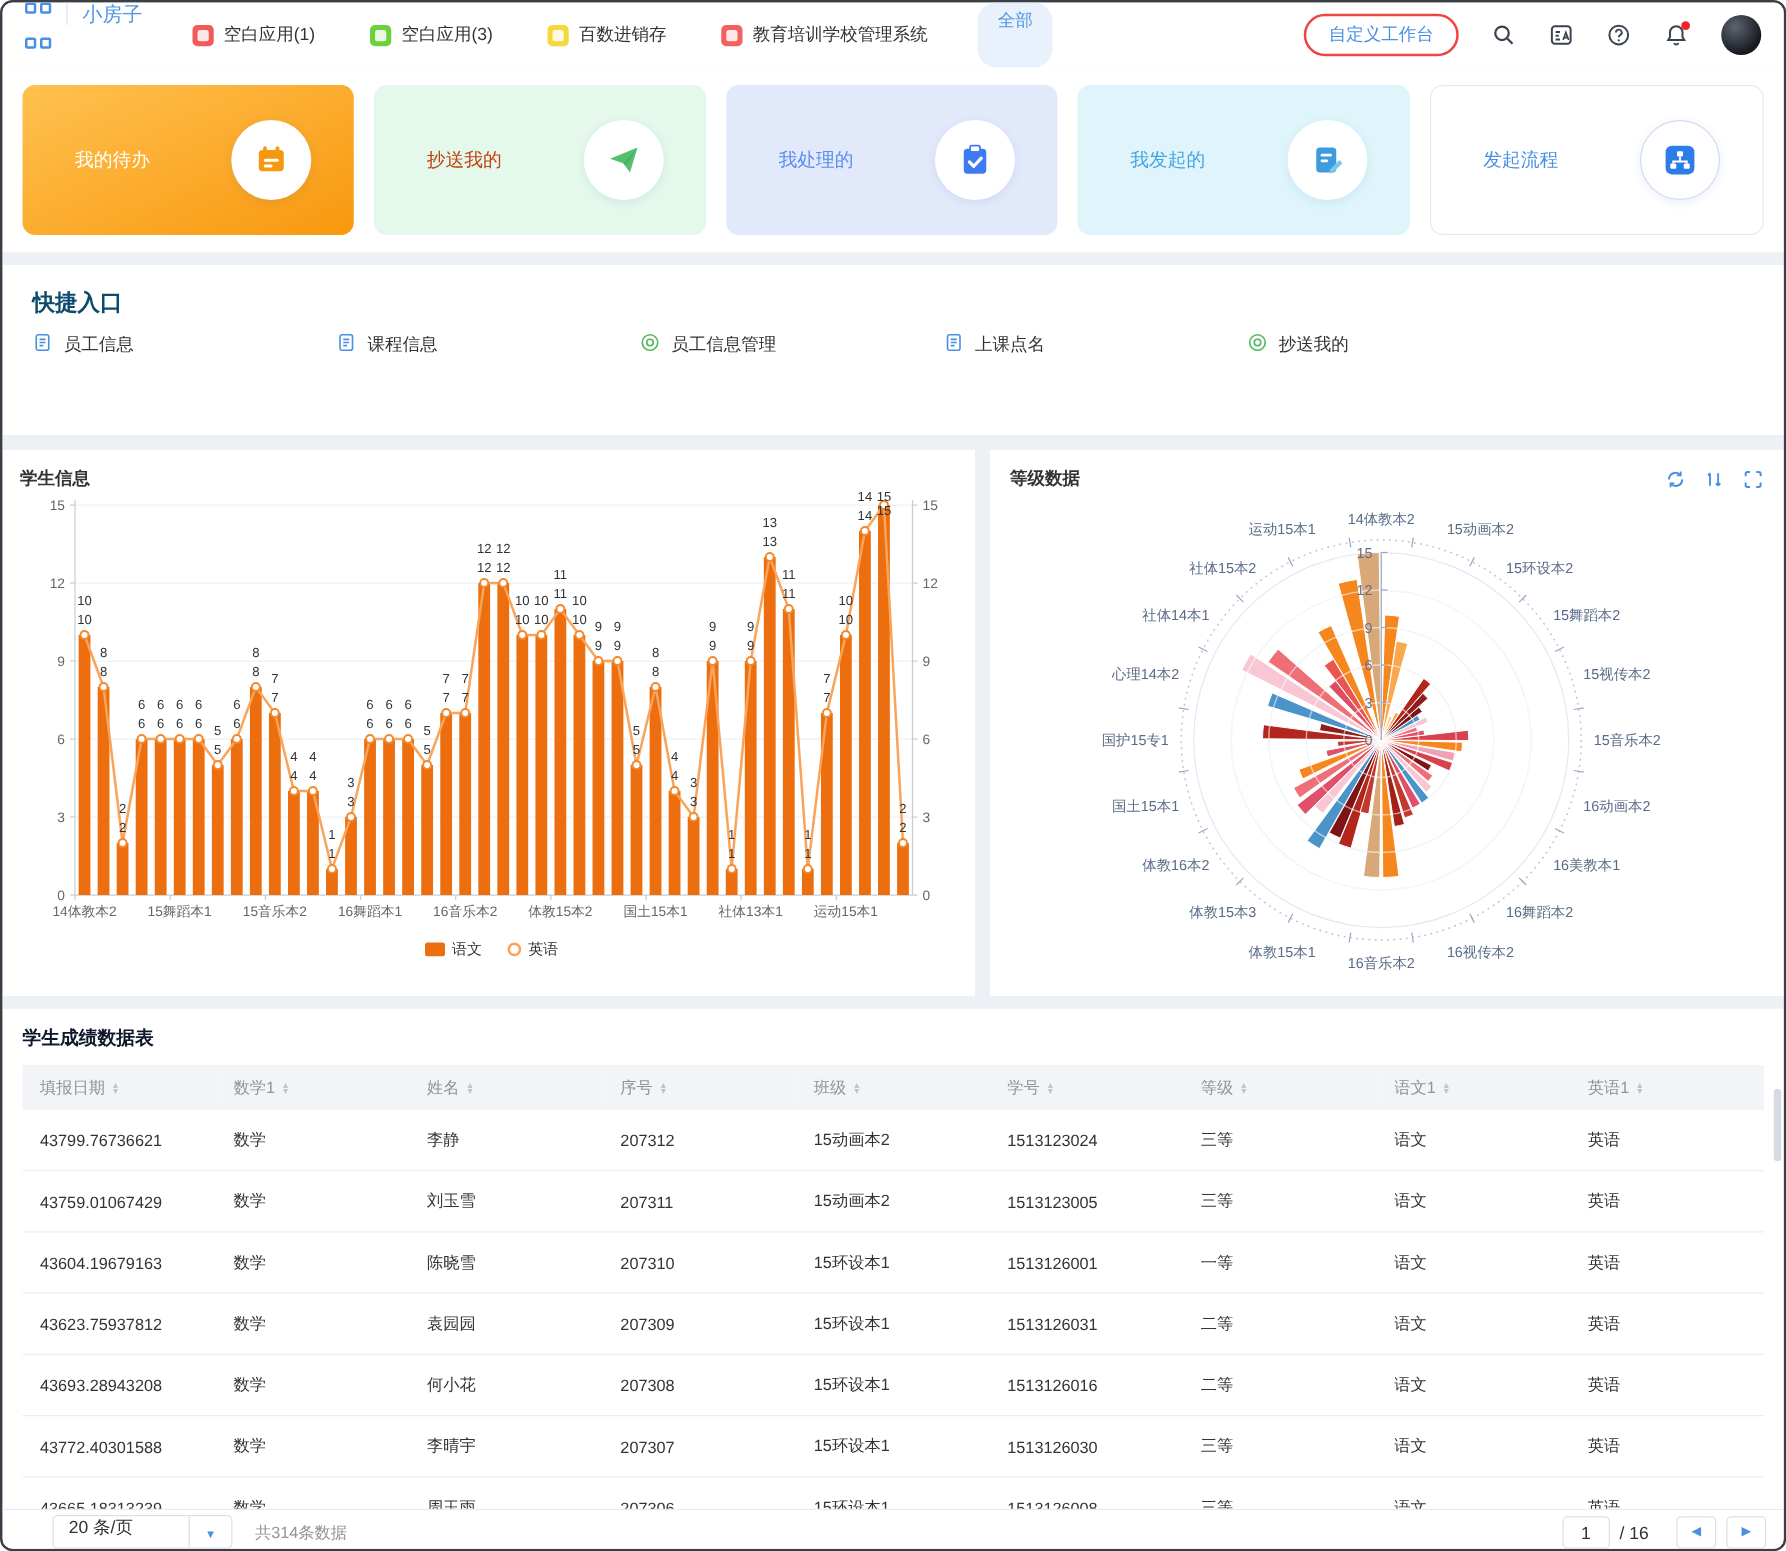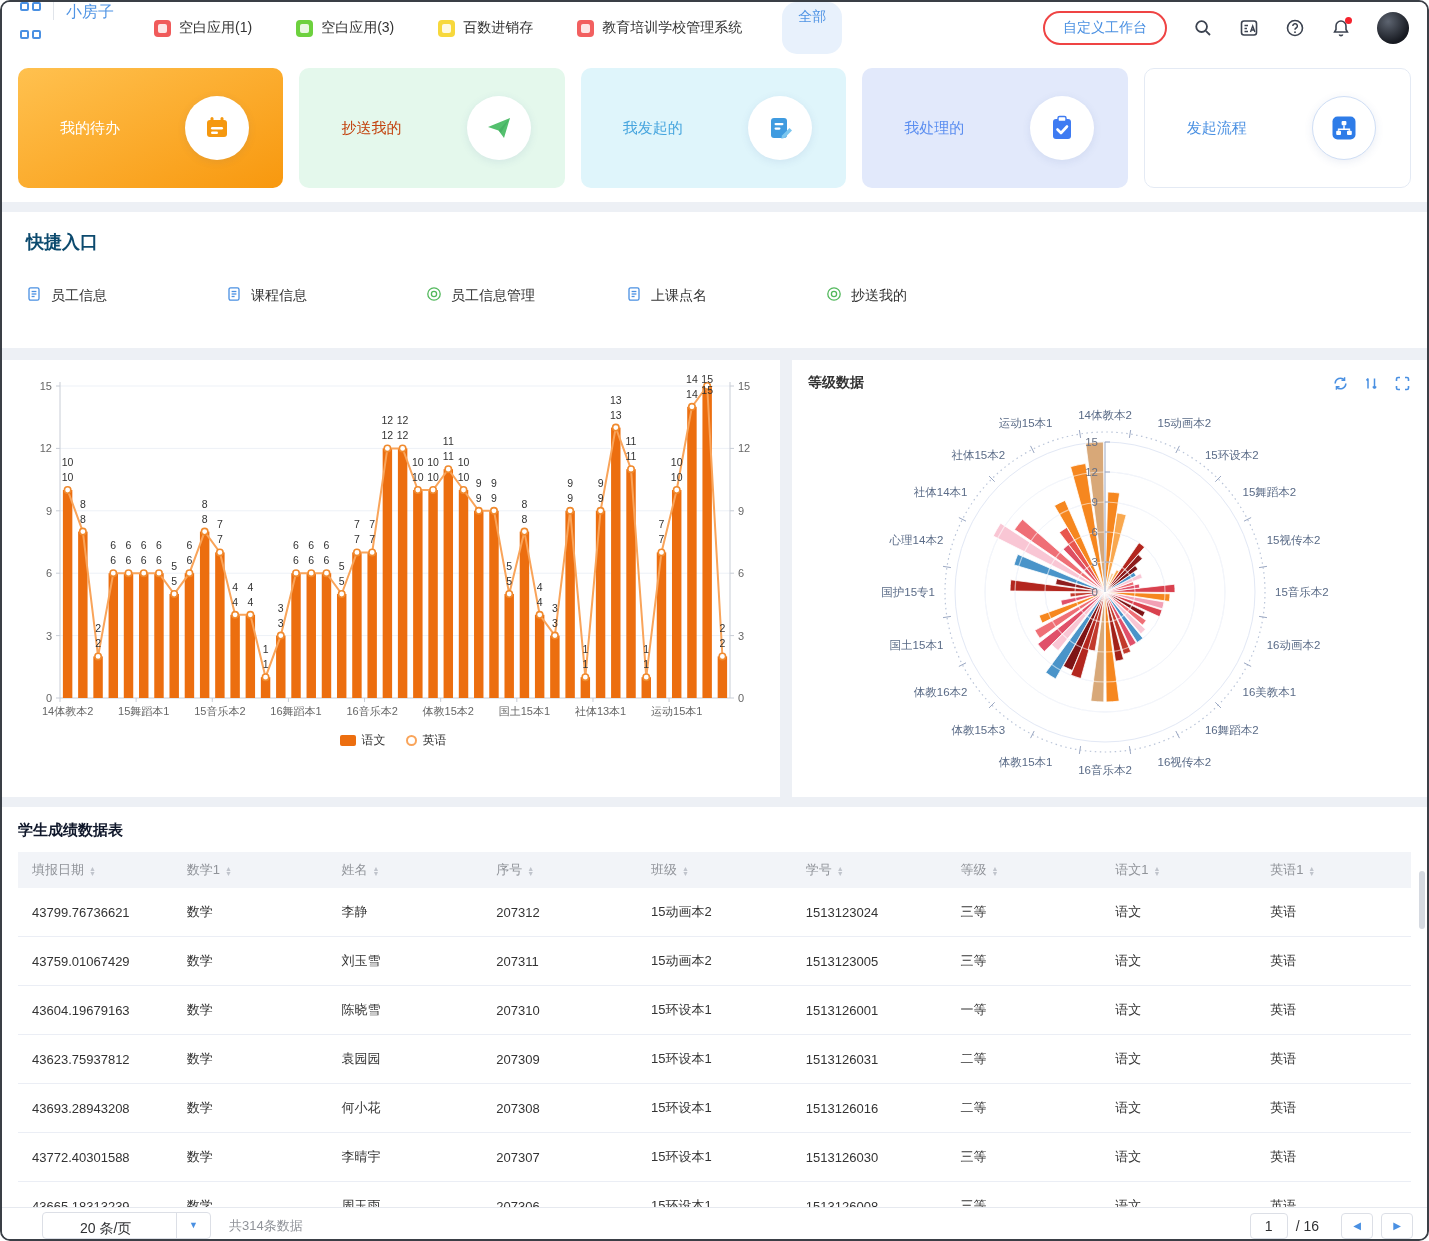--- a/index.html
+++ b/index.html
@@ -28,21 +28,21 @@
   .cards-row { background:#fff; padding:14px 16px; display:flex; gap:16px; flex-shrink:0; }
   .wb-card { flex:1; height:120px; border-radius:10px; display:flex; align-items:center; justify-content:space-between; padding:0 34px 0 42px; cursor:pointer; }
   .wb-card .lbl { font-size:15px; }
   .wb-ico-circle { width:64px; height:64px; border-radius:50%; background:#fff; box-shadow:0 2px 8px rgba(60,90,160,.10); display:flex; align-items:center; justify-content:center; }
   .wb-ico-circle svg { width:30px; height:30px; }
 
   
   .section-gap { background:#EDF0F5; flex-shrink:0; }
   .quick { background:#fff; height:136px; padding:18px 24px; flex-shrink:0; }
   .quick h2 { font-size:18px; color:#0c4a6e; }
-  .quick-links { display:flex; margin-top:32px; }
+  .quick-links { display:flex; margin-top:12px;gap:43px; }
   .quick-link { width:200px; display:flex; align-items:center; gap:9px; font-size:14px; color:#333; cursor:pointer; }
   .quick-link svg { width:16px; height:16px; flex-shrink:0; }
 
   
   .charts-row { height:437px; display:flex; gap:12px; flex-shrink:0; }
   .panel { background:#fff; }
   .chart-panel-left { width:778px; padding:14px 10px 8px 14px; }
   .chart-panel-right { flex:1; padding:14px 16px 8px 16px; }
   .panel-title { font-size:14px; font-weight:bold; color:#333; }
   .panel-head { display:flex; align-items:center; justify-content:space-between; }
@@ -59,21 +59,21 @@
   .table-panel h3 { font-size:15px; font-weight:bold; color:#0f172a; margin-bottom:12px; }
   table { width:100%; border-collapse:collapse; table-layout:fixed; }
   thead th { background:#F2F4F8; color:#909399; font-weight:normal; font-size:13px; text-align:left; padding:9px 14px; cursor:pointer; white-space:nowrap; }
   tbody td { font-size:13px; color:#333; padding:15px 14px; border-bottom:1px solid #EBEEF5; background:#fff; white-space:nowrap; overflow:hidden; }
   tbody tr { height:48px; }
   .sort-carets { display:inline-flex; flex-direction:column; vertical-align:middle; margin-left:5px; line-height:5px; font-size:7px; color:#C0C4CC; }
   .tbl-scrollbar { position:absolute; right:2px; top:64px; width:6px; height:58px; border-radius:3px; background:#d6dae1; }
 
   
   .footer { height:36px; background:#fff; border-top:1px solid #E6E9EF; display:flex; align-items:center; padding:0 14px 0 40px; flex-shrink:0; font-size:13px; color:#606266; }
-  .page-size { display:flex; align-items:flex-end; border:1px solid #DCDFE6; border-radius:4px; height:27px; overflow:hidden; cursor:pointer; background:#fff;padding-left:25px; }
+  .page-size { display:flex; align-items:flex-start; border:1px solid #DCDFE6; border-radius:4px; height:27px; overflow:hidden; cursor:pointer; background:#fff; }
   .page-size .val { padding:0 12px; min-width:108px; font-size:14px; color:#303133; }
   .page-size .caret { width:34px; height:27px; border-left:1px solid #DCDFE6; display:flex; align-items:center; justify-content:center; color:#4a90e2; font-size:9px; }
   .total-label { margin-left:18px; color:#909399; }
   .pager { margin-left:auto; display:flex; align-items:center; gap:8px; }
   .page-input { width:38px; height:26px; border:1px solid #DCDFE6; border-radius:4px; display:flex; align-items:center; justify-content:center; font-size:14px; color:#303133; background:#fff; }
   .page-total { color:#303133; font-size:14px; margin-right:14px; }
   .pg-btn { width:32px; height:26px; border:1px solid #DCDFE6; border-radius:4px; background:#fff; display:flex; align-items:center; justify-content:center; color:#4a90e2; font-size:10px; cursor:pointer; }
   text { font-family:"Liberation Sans","DejaVu Sans",sans-serif; }
 </style>
 </head>
@@ -159,38 +159,38 @@
       </div>
       <div class="wb-card" style="background: rgb(228, 248, 236); color: #c2410c;">
         <span class="lbl">抄送我的</span>
         <span class="wb-ico-circle">
           <svg viewBox="0 0 30 30">
             <path d="M4 14 26 5l-6 20-5.5-7.5z" fill="#54C06E"></path>
             <path d="M14.5 17.5 26 5l-9 14.5z" fill="#3da75c" opacity=".55"></path>
           </svg>
         </span>
       </div>
+      <div class="wb-card" style="background: rgb(226, 233, 251); color: rgb(90, 141, 240);">
+        <span class="lbl">我处理的</span>
+        <span class="wb-ico-circle">
+          <svg viewBox="0 0 30 30">
+            <rect x="6" y="6" width="18" height="20" rx="3" fill="#3E7BF2"></rect>
+            <rect x="11" y="3.5" width="8" height="5" rx="1.6" fill="#fff" stroke="#3E7BF2" stroke-width="1.4"></rect>
+            <path d="M10.5 16.5l3.5 3.5 6-6.5" fill="none" stroke="#fff" stroke-width="2.6" stroke-linecap="round" stroke-linejoin="round"></path>
+          </svg>
+        </span>
+      </div>
       <div class="wb-card" style="background: rgb(223, 245, 251); color: rgb(70, 165, 222);">
         <span class="lbl">我发起的</span>
         <span class="wb-ico-circle">
           <svg viewBox="0 0 30 30">
             <rect x="6" y="5" width="16" height="20" rx="3" fill="#3F9BE0"></rect>
             <rect x="9.5" y="10" width="9" height="2.2" rx="1.1" fill="#fff"></rect>
             <rect x="9.5" y="14.5" width="6" height="2.2" rx="1.1" fill="#fff"></rect>
             <path d="M17 22.5l7.5-7.5 2.5 2.5-7.5 7.5-3.2.7z" fill="#7cc6ef"></path>
-          </svg>
-        </span>
-      </div>
-      <div class="wb-card" style="background: rgb(226, 233, 251); color: rgb(90, 141, 240);">
-        <span class="lbl">我处理的</span>
-        <span class="wb-ico-circle">
-          <svg viewBox="0 0 30 30">
-            <rect x="6" y="6" width="18" height="20" rx="3" fill="#3E7BF2"></rect>
-            <rect x="11" y="3.5" width="8" height="5" rx="1.6" fill="#fff" stroke="#3E7BF2" stroke-width="1.4"></rect>
-            <path d="M10.5 16.5l3.5 3.5 6-6.5" fill="none" stroke="#fff" stroke-width="2.6" stroke-linecap="round" stroke-linejoin="round"></path>
           </svg>
         </span>
       </div>
       <div class="wb-card" style="background: rgb(255, 255, 255); color: rgb(74, 144, 226); border: 1px solid rgb(228, 234, 244);">
         <span class="lbl">发起流程</span>
         <span class="wb-ico-circle" style="border: 1px solid rgb(207, 222, 245);">
           <svg viewBox="0 0 30 30">
             <rect x="3.5" y="3.5" width="23" height="23" rx="5" fill="#2E7CE8"></rect>
             <rect x="12.6" y="8" width="4.8" height="4.2" rx="1" fill="#fff"></rect>
             <rect x="7.2" y="17.8" width="4.8" height="4.2" rx="1" fill="#fff"></rect>
@@ -247,20 +247,21 @@
             </svg></span>
           <span>抄送我的</span>
         </div>
       </div>
   </div>
 
   <div class="section-gap" style="height:12px"></div>
 
   <div class="charts-row">
     <div class="panel chart-panel-left">
+      <div class="panel-title">学生信息</div>
       <svg id="bar-chart" width="758" height="352">
           <line x1="40" y1="324" x2="44" y2="324" stroke="#C8CDD6"></line>
           <line x1="714" y1="324" x2="718" y2="324" stroke="#C8CDD6"></line>
           <text x="36" y="328" text-anchor="end" font-size="11" fill="#666">0</text>
           <text x="722" y="328" text-anchor="start" font-size="11" fill="#666">0</text>
           <line x1="44" y1="261.6" x2="714" y2="261.6" stroke="#EDF1F7" stroke-width="1"></line>
           <line x1="40" y1="261.6" x2="44" y2="261.6" stroke="#C8CDD6"></line>
           <line x1="714" y1="261.6" x2="718" y2="261.6" stroke="#C8CDD6"></line>
           <text x="36" y="265.6" text-anchor="end" font-size="11" fill="#666">3</text>
           <text x="722" y="265.6" text-anchor="start" font-size="11" fill="#666">3</text>

